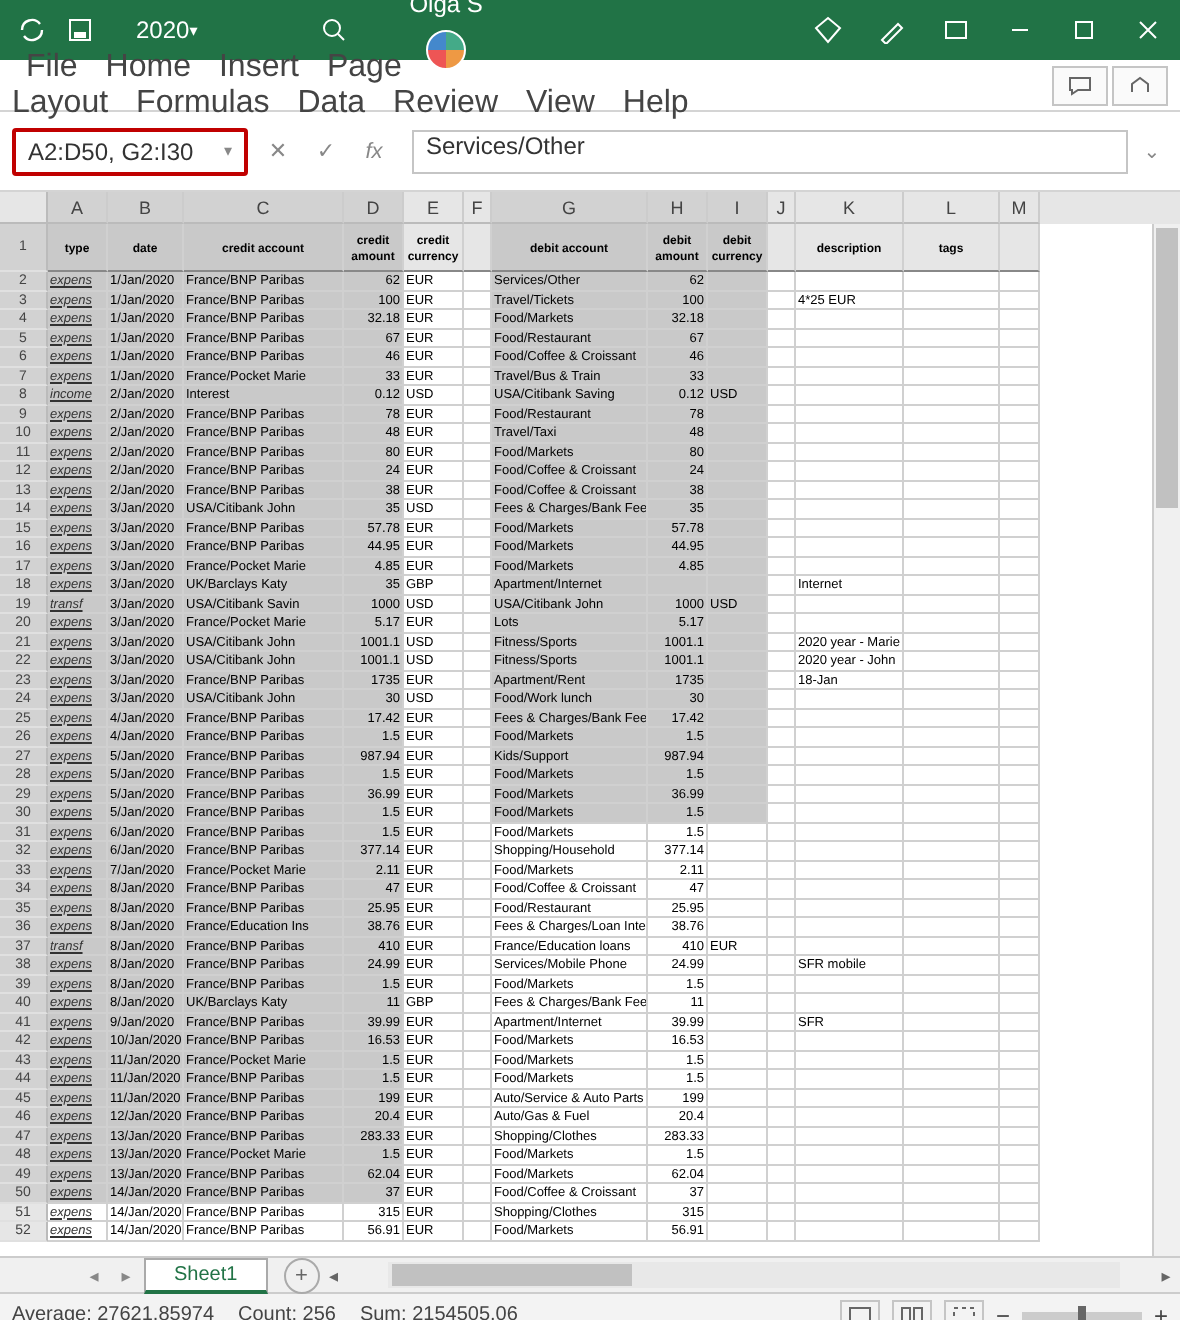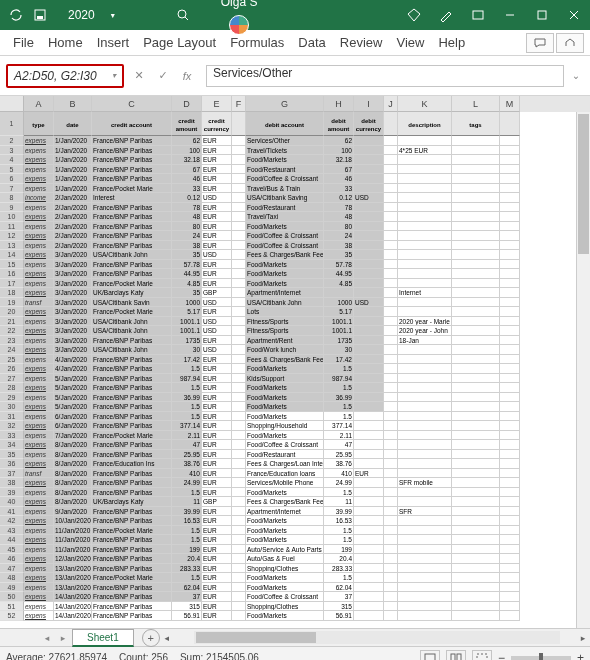--- a/index.html
+++ b/index.html
@@ -1,36 +1,36 @@
 <!DOCTYPE html>
 <html><head>
 <meta charset="utf-8">
 <style>
   * { box-sizing: border-box; font-family: "Segoe UI", Arial, sans-serif; }
   body { margin: 0; background: #fff; width: 590px; height: 660px; overflow: hidden; position: relative; }
   
   .titlebar { height: 30px; background: #217346; color: #fff; display: flex; align-items: center; font-size: 12px; }
   .tb-left { display: flex; align-items: center; gap: 8px; padding-left: 8px; flex: 0 0 auto; }
   .tb-icon { width:16px; height:16px; display:inline-flex; align-items:center; justify-content:center; }
-  .tb-year-wrap { display:flex; align-items:center; gap:16px; margin-left:12px; }
+  .tb-year-wrap { display:flex; align-items:center; gap:0; margin-left:12px; }
   .tb-year { font-weight:400; }
   .tb-search { width:20px; height:20px; display:inline-flex; align-items:center; justify-content:center; margin-left:50px; }
   .tb-user { display:flex; align-items:center; gap:6px; margin-left:20px;flex-direction:column; }
   .avatar { width:20px; height:20px; border-radius:50%; background: conic-gradient(#4a8 0 90deg,#e94 90deg 180deg,#e55 180deg 270deg,#48c 270deg 360deg); border:1px solid #fff; }
   .tb-right { margin-left:auto; display:flex; }
   .tb-btn { width:32px; height:30px; display:inline-flex; align-items:center; justify-content:center; }
   .tb-btn svg { stroke:#fff; }
   
-  .menubar { height: 26px; border-bottom:1px solid #d4d4d4; display:flex; align-items:center; font-size:13px; padding:0 6px; gap:8px; color:#444; }
+  .menubar { height: 26px; border-bottom:1px solid #d4d4d4; display:flex; align-items:center; font-size:16px; padding:0 6px; gap:8px; color:#444; }
   .menu-item { padding: 3px 7px; }
   .menu-right { margin-left:auto; display:flex; gap:2px; }
   .menu-ricon { width:28px; height:20px; border:1px solid #c5c5c5; display:inline-flex; align-items:center; justify-content:center; background:#fafafa; }
   
   .formula-row { height:40px; display:flex; align-items:center; border-bottom:1px solid #d4d4d4; padding:8px 6px; gap:4px; }
-  .name-box { width:118px; height:24px; border:2px solid #c00000; border-radius:2px; display:flex; align-items:center; padding:0 6px; font-size:12px; color:#333;font-style:italic; }
+  .name-box { width:118px; height:24px; border:2px solid #c00000; border-radius:2px; display:flex; align-items:center; padding:0 6px; font-size:12px; color:#333; }
   .nb-dd { margin-left:auto; color:#888; font-size:8px; }
   .fx-btns { display:flex; gap:2px; }
   .fx-btn { width:22px; height:22px; display:inline-flex; align-items:center; justify-content:center; color:#888; font-size:11px; }
   .fx-btn.fx { font-style:italic; }
   .formula-input { flex:1; height:22px; border:1px solid #c5c5c5; padding:0 6px; font-size:12px; color:#333; margin-left:4px; }
   .expand { width:16px; height:22px; display:inline-flex; align-items:center; justify-content:center; color:#888; font-size:10px;}
   
   .grid-wrap { position:relative; height: 532px; overflow:hidden; }
   .colhdr { display:flex; height:16px; background:#e6e6e6; font-size:9px; color:#444; }
   .rownum-gutter { width:24px; flex:0 0 24px; border-right:1px solid #bbb; border-bottom:1px solid #bbb; background:#e6e6e6; }

